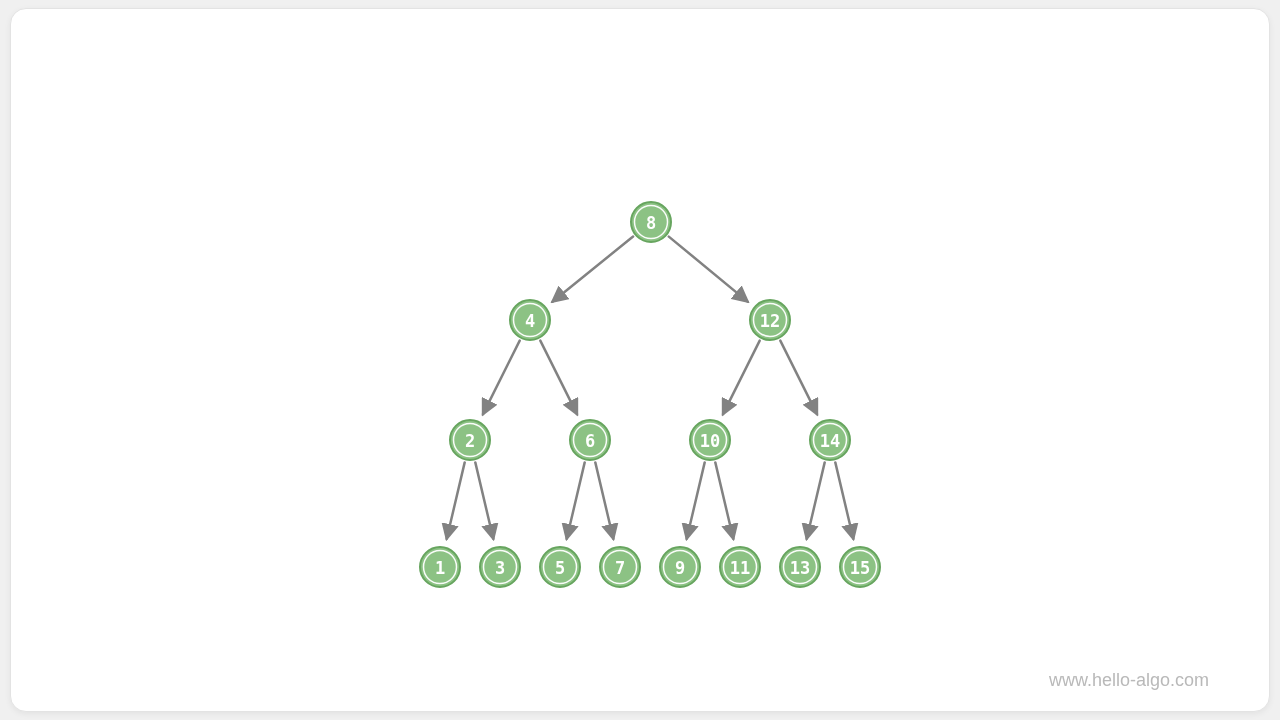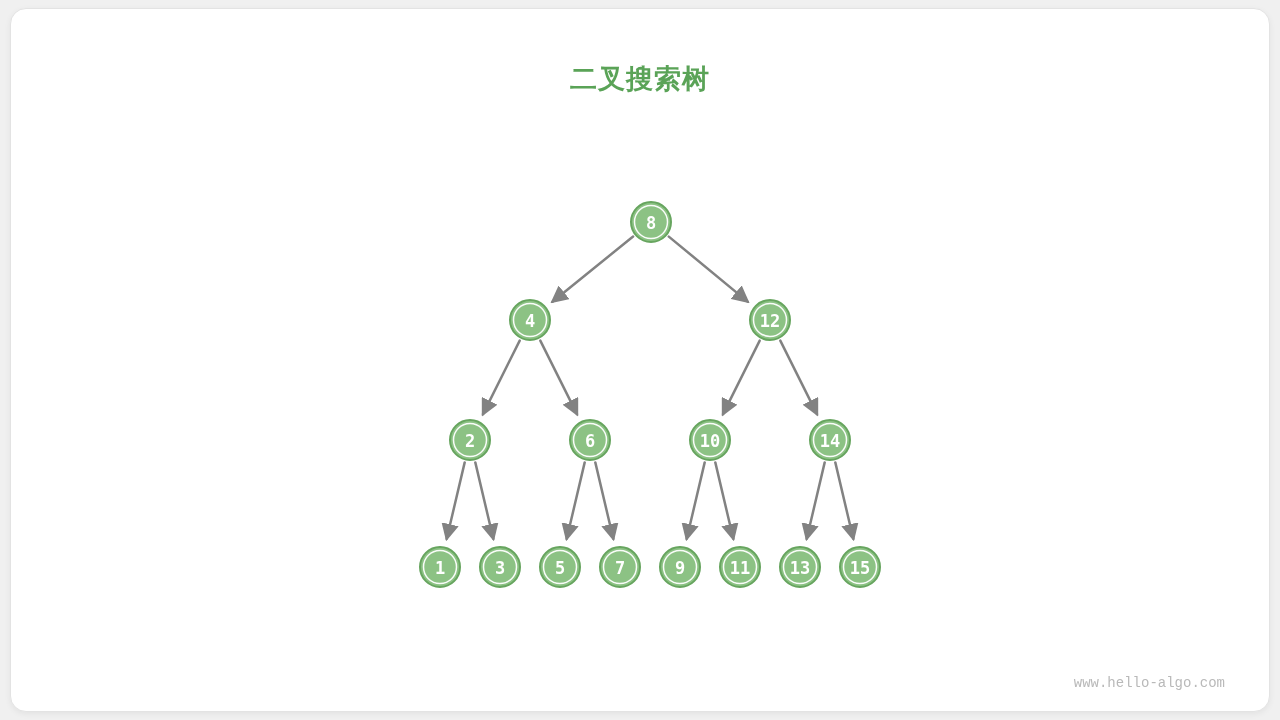--- a/index.html
+++ b/index.html
@@ -77,33 +77,32 @@
   .node-label{
     fill:var(--node-text);
     font-family:"DejaVu Sans Mono","Liberation Mono",monospace;
     font-size:17px;
     font-weight:600;
     text-anchor:middle;
     dominant-baseline:central;
   }
   .watermark{
     position:absolute;
-    right:44px;bottom:20px;
-    font-family:Liberation Mono, monospace;
-    font-size:14px;
+    right:60px;bottom:20px;
+    font-family:Liberation Sans, sans-serif;
+    font-size:18px;
     color:var(--watermark);
   }
 </style>
 </head>
 <body>
 
 <div class="canvas">
   <div class="card">
 
-    <div class="title-zh">二叉搜索树</div>
 
 
     <svg class="tree" id="tree-svg" viewBox="0 0 1280 720" xmlns="http://www.w3.org/2000/svg">
       <defs>
         <marker id="arrowhead" viewBox="0 0 10 10" refX="8.5" refY="5" markerWidth="7" markerHeight="7" orient="auto-start-reverse">
           <path d="M0,0 L10,5 L0,10 Z" style="fill:var(--edge)"></path>
         </marker>
       </defs>
       <g id="edges-layer">
           <line x1="622.1" y1="227.5" x2="541.5" y2="292.7" class="edge-line" marker-end="url(#arrowhead)"></line>

